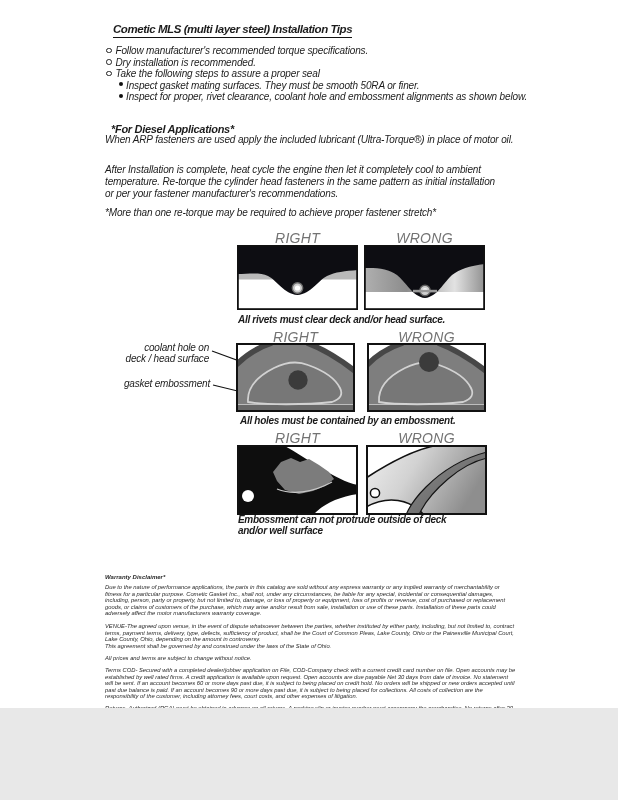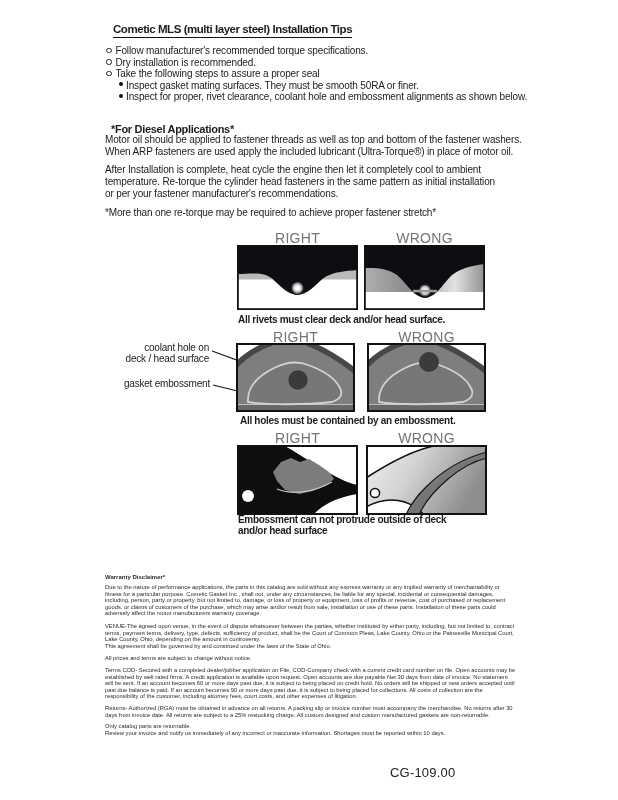--- a/index.html
+++ b/index.html
@@ -1,18 +1,18 @@
 <!DOCTYPE html>
 <html><head>
 <meta charset="utf-8">
 <style>
   html,body{margin:0;padding:0;background:#e8e8e8;}
   .page{
-    position:relative;width:618px;height:800px;margin:0 auto;background:#ffffff;
-    font-family:"Liberation Sans",sans-serif;color:#1c1c1c;overflow:hidden;
+    position:relative;width:618px;height:708px;margin:0 auto;background:#ffffff;
+    font-family:"Liberation Sans",sans-serif;color:#1c1c1c;overflow:hidden;font-style:italic;
   }
   .abs{position:absolute;}
   
   .title{
     left:113px;top:23px;margin:0;font-size:11.5px;font-weight:bold;letter-spacing:-0.45px;
     border-bottom:1.8px solid #111;padding-bottom:2px;display:inline-block;white-space:nowrap;
   }
   
   .bullets{left:106px;top:45px;font-size:10px;letter-spacing:-0.15px;}
   .brow{display:flex;align-items:flex-start;height:11.6px;white-space:nowrap;}
@@ -86,21 +86,20 @@
     </div>
     <div class="brow sub">
       <span class="dot-f"></span>
       <span>Inspect for proper, rivet clearance, coolant hole and embossment alignments as shown below.</span>
     </div>
   </div>
 
   <h2 class="abs diesel-h">*For Diesel Applications*</h2>
 
   <div class="abs para p1">
-    <div>Motor oil should be applied to fastener threads as well as top and bottom of the fastener washers.</div>
     <div>When ARP fasteners are used apply the included lubricant (Ultra-Torque®) in place of motor oil.</div>
   </div>
 
   <div class="abs para p2">
     <div>After Installation is complete, heat cycle the engine then let it completely cool to ambient</div>
     <div>temperature. Re-torque the cylinder head fasteners in the same pattern as initial installation</div>
     <div>or per your fastener manufacturer's recommendations.</div>
   </div>
 
   <div class="abs note">*More than one re-torque may be required to achieve proper fastener stretch*</div>
@@ -205,21 +204,21 @@
     </defs>
     <rect width="121" height="70" fill="#ffffff"></rect>
     <path d="M0,33 C26,16 50,4 72,0 H121 V70 H58 C44,54 22,50 0,62 Z" fill="url(#g-deck)" stroke="#111" stroke-width="1.6"></path>
     <path d="M121,7 C98,13 76,26 60,42 C50,52 44,60 40,70 H53 C58,58 68,46 82,34 C95,23 108,16 121,13 Z" fill="url(#g-stripe)" stroke="#141414" stroke-width="1.2"></path>
     <circle cx="9" cy="48" r="4.6" fill="#ffffff" stroke="#111" stroke-width="1.5"></circle>
     <rect x="1" y="1" width="119" height="68" fill="none" stroke="#111" stroke-width="2"></rect>
   </svg>
 
   <div class="abs dg-caption r3-caption">
     <div>Embossment can not protrude outside of deck</div>
-    <div>and/or head surface</div>
+    <div>and/or well surface</div>
   </div>
 
   <div class="abs fine fine-h">Warranty Disclaimer*</div>
   <div class="abs fine f1">Due to the nature of performance applications, the parts in this catalog are sold without any express warranty or any implied warranty of merchantability or fitness for a particular purpose.  Cometic Gasket Inc., shall not, under any circumstances, be liable for any special, incidental or consequential damages, including, person, party or property, but not limited to, damage, or loss of property or equipment, loss of profits or revenue, cost of purchased or replacement goods, or claims of customers of the purchase, which may arise and/or result from sale, installation or use of these parts.  Installation of these parts could adversely affect the motor manufacturers warranty coverage.</div>
   <div class="abs fine f2">
     <div>VENUE-The agreed upon venue, in the event of dispute whatsoever between the parties, whether instituted by either party, including, but not limited to, contract terms, payment terms, delivery, type, defects, sufficiency of product, shall be the Court of Common Pleas, Lake County, Ohio or the Painesville Municipal Court, Lake County, Ohio, depending on the amount in controversy.</div>
     <div>This agreement shall be governed by and construed under the laws of the State of Ohio.</div>
   </div>
   <div class="abs fine f3">All prices and terms are subject to change without notice.</div>
   <div class="abs fine f4">Terms COD- Secured with a completed dealer/jobber application on File, COD-Company check with a current credit card number on file.  Open accounts may be established by well rated firms.  A credit application is available upon request.  Open accounts are due payable Net 30 days from date of invoice.  No statement will be sent.  If an account becomes 60 or more days past due, it is subject to being placed on credit hold.  No orders will be shipped or new orders accepted until past due balance is paid.  If an account becomes 90 or more days past due, it is subject to being placed for collections.  All costs of collection are the responsibility of the customer, including attorney fees, court costs, and other expenses of litigation.</div>

